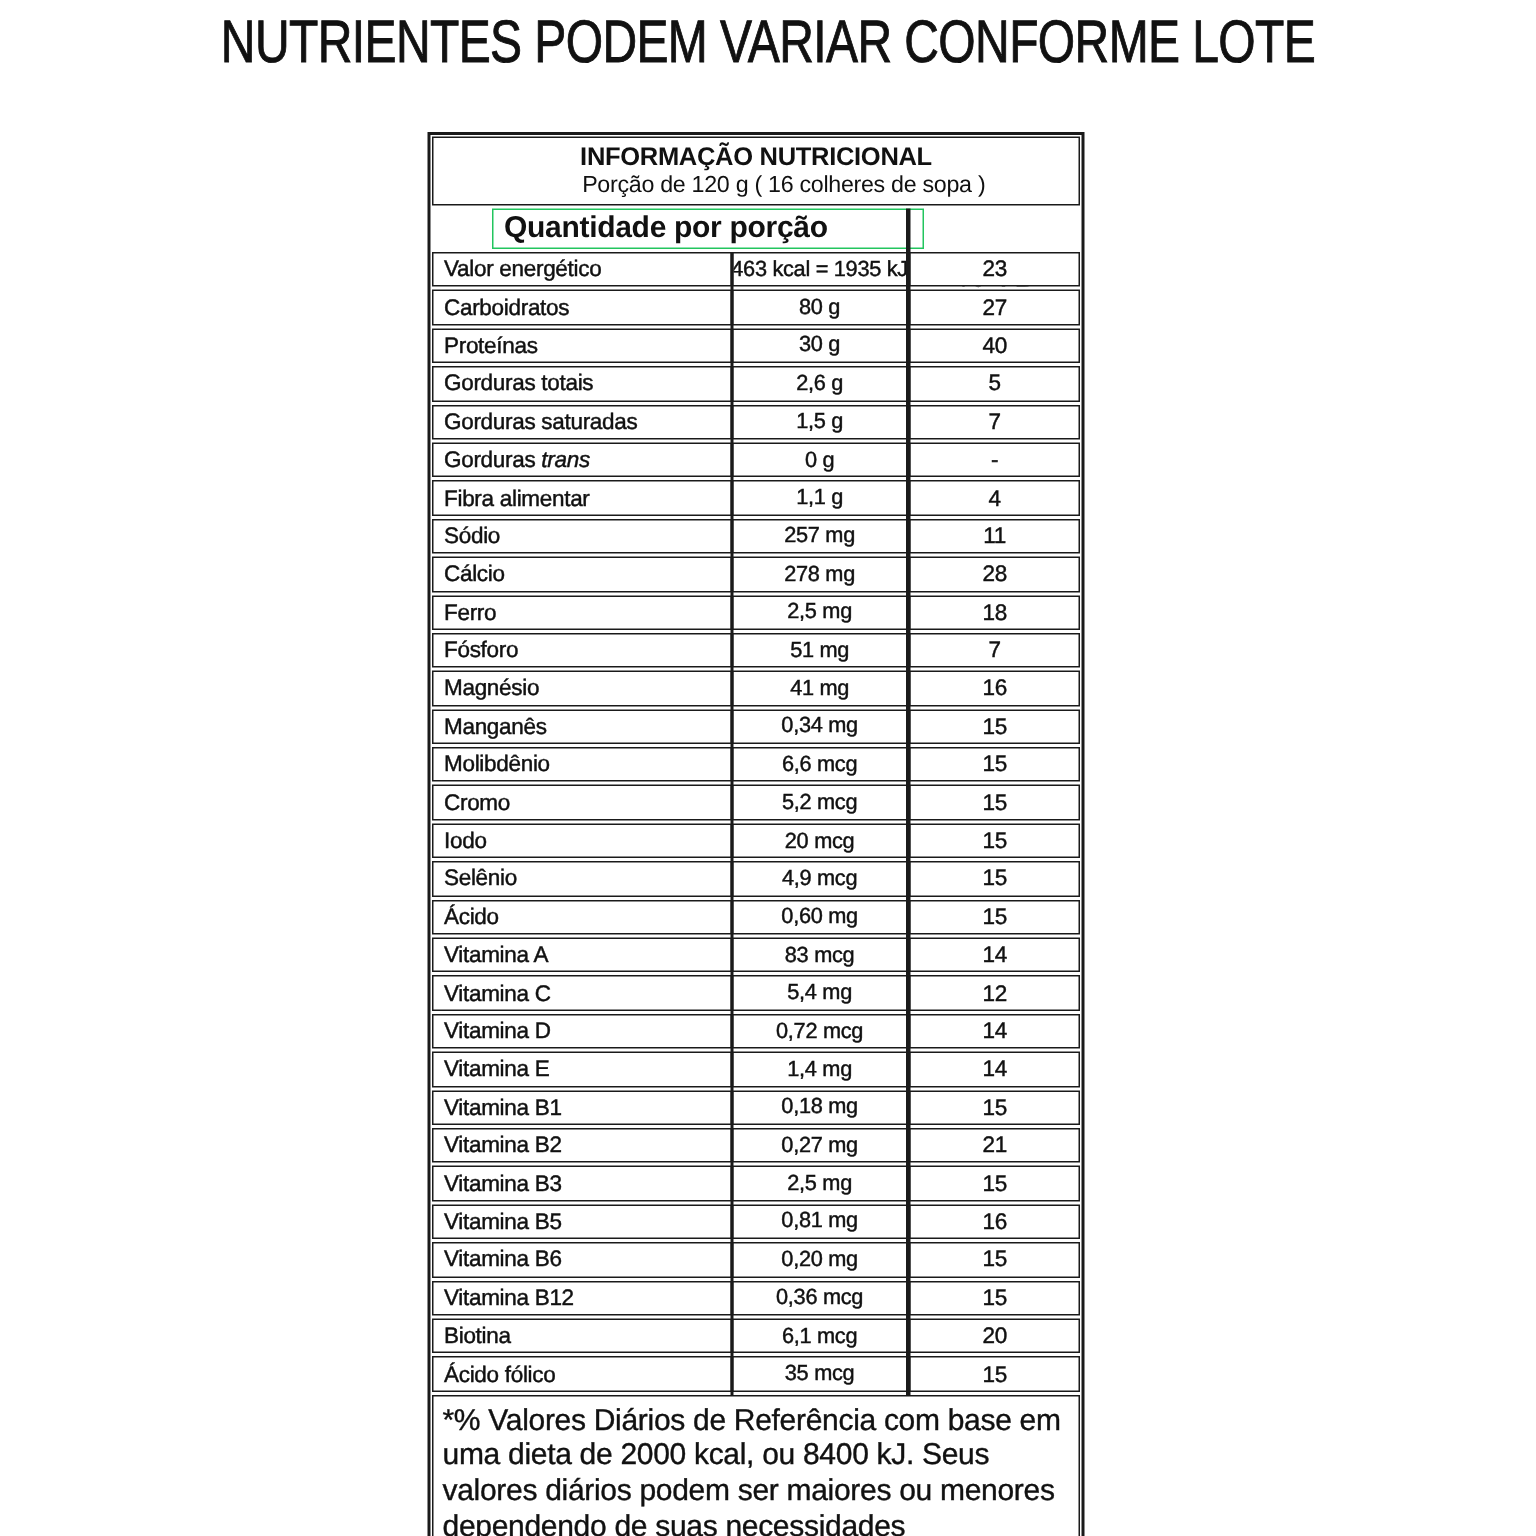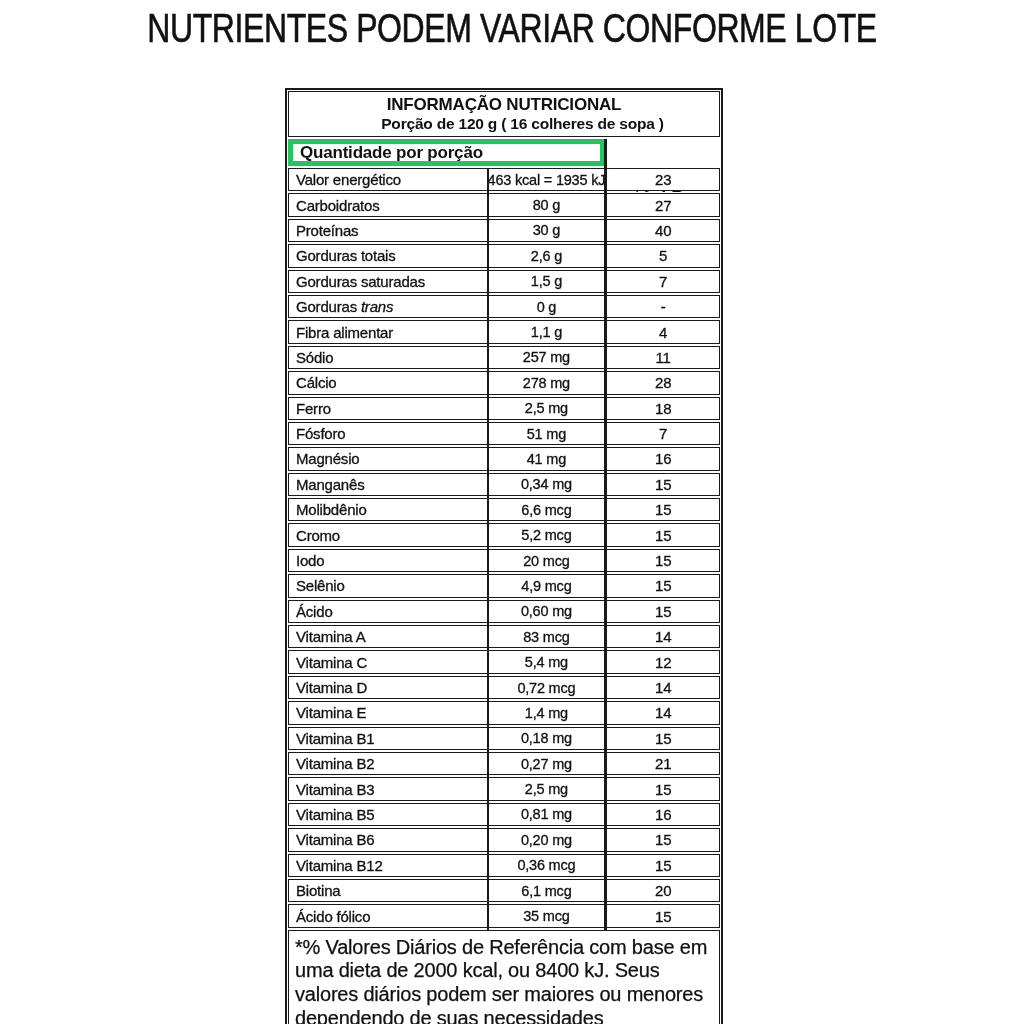--- a/index.html
+++ b/index.html
@@ -37,33 +37,33 @@
   .boxrow { border: 1px solid #1a1a1a; background: #fff; }
 
   .thead-box {
     height: 46px;
     margin-bottom: 2px;
     display: flex; flex-direction: column;
     align-items: center; justify-content: center;
     text-align: right;
   }
   .thead-title { font-size: 17px; font-weight: 700; letter-spacing: -0.2px; line-height: 1.15; }
-  .thead-subtitle { font-size: 15.5px; font-weight: 700; letter-spacing: -0.2px; line-height: 1.15; margin-left: 37px; }
+  .thead-subtitle { font-size: 15.5px; font-weight: 400; letter-spacing: -0.2px; line-height: 1.15; margin-left: 37px; }
 
   .colhead-row {
     display: flex;
     height: 27px;
     margin-bottom: 2px;
   }
   .colhead-left {
     width: 318px;
-    border: 5px solid #22c55e;
+    border: 1px solid #22c55e;
     display: flex; align-items: center;
     padding-left: 7px;
-    font-size: 17px; font-weight: 700; letter-spacing: -0.2px;
+    font-size: 20px; font-weight: 700; letter-spacing: -0.2px; margin-left: 40px;
   }
   .colhead-right {
     width: 115px;
     border: 1px solid #1a1a1a;
     border-left-width: 2px;
     display: flex; align-items: center; justify-content: center;
     font-size: 21px; font-weight: 400; margin-top: 45px;
   }
 
   .rows { display: flex; flex-direction: column; gap: 2px; }

